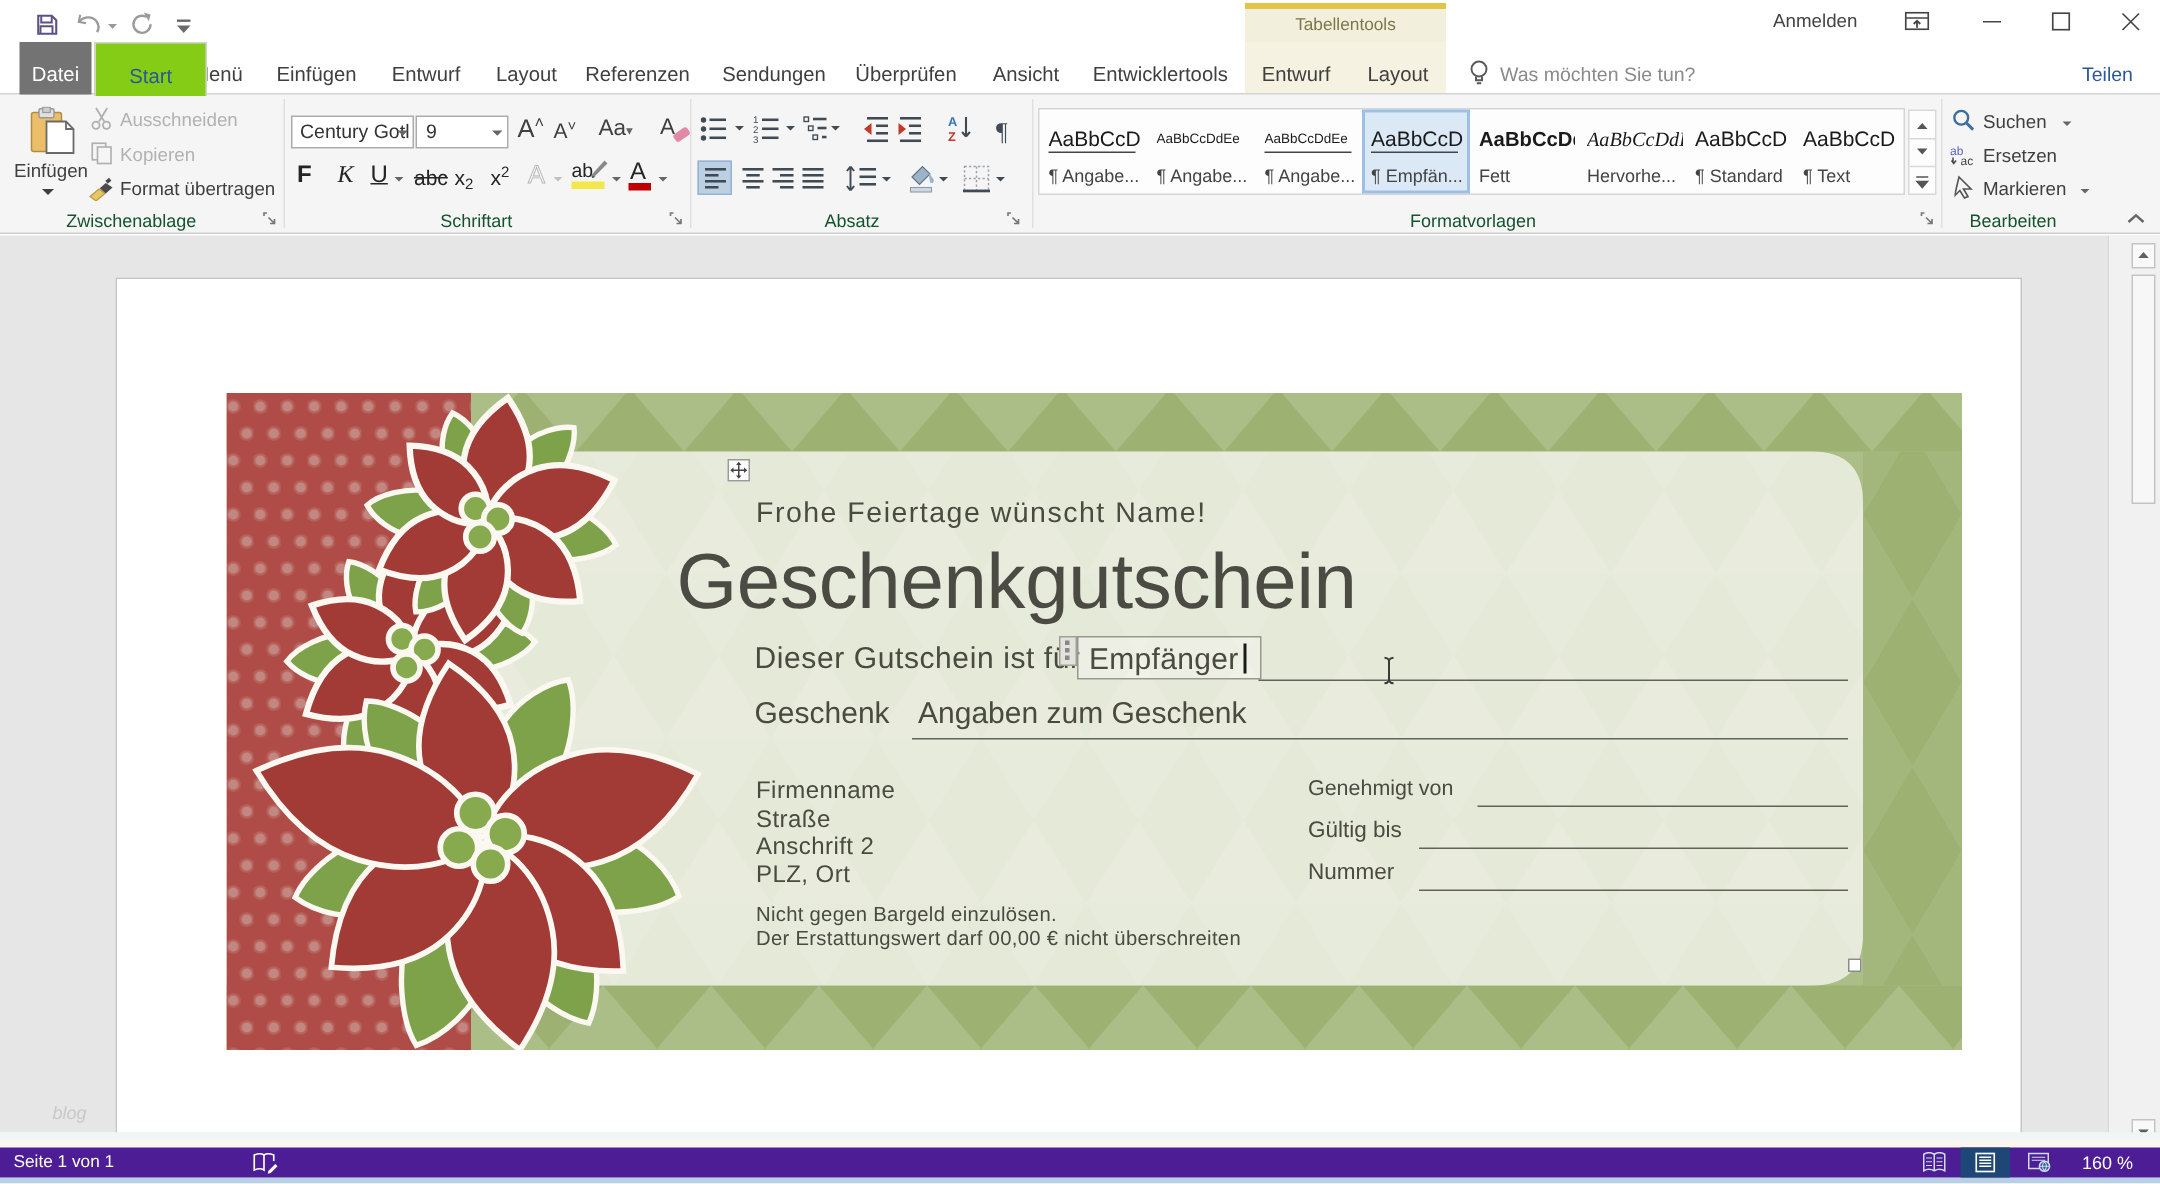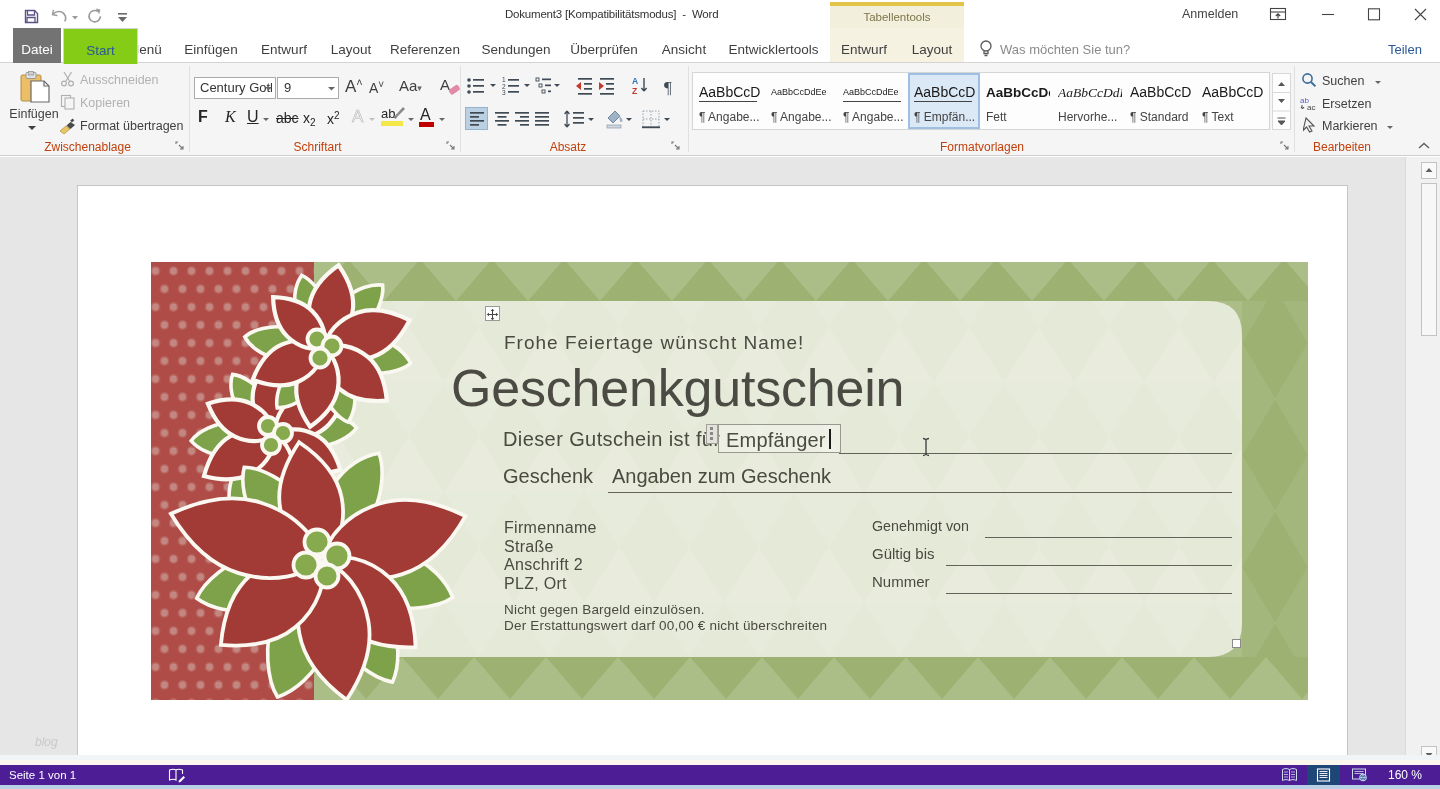--- a/index.html
+++ b/index.html
@@ -5,21 +5,21 @@
   html,body{margin:0;padding:0;}
   body{width:1440px;height:789px;overflow:hidden;font-family:"Liberation Sans",sans-serif;-webkit-font-smoothing:antialiased;}
   #app{position:relative;width:1440px;height:789px;background:#fff;}
   .abs{position:absolute;}
   
   #titlebar{left:0;top:0;width:1440px;height:28px;background:#fff;}
   #tabrow{left:0;top:28px;width:1440px;height:35px;background:#fff;}
   .tab{position:absolute;top:0;height:35px;line-height:44px;font-size:13.5px;color:#3f3f3f;text-align:center;}
   #ribbon{left:0;top:63px;width:1440px;height:94px;background:#f5f5f5;border-bottom:1px solid #cfcfcf;border-top:1px solid #d4d4d4;box-sizing:border-box;margin-top:-1px;}
   .gdiv{position:absolute;top:66px;height:86px;width:1px;background:#e0e0e0;}
-  .glabel{position:absolute;top:140px;font-size:12px;color:#c2410c;text-align:center;}
+  .glabel{position:absolute;top:140px;font-size:12px;color:#14532d;text-align:center;}
   
   #docarea{left:0;top:157px;width:1440px;height:598px;background:#e6e6e6;overflow:hidden;}
   #page{position:absolute;left:77px;top:28px;width:1271px;height:700px;background:#fff;border:1px solid #c5c5c5;box-sizing:border-box;}
   
   #statusbar{left:0;top:765px;width:1440px;height:20px;background:#4c1d95;color:#fff;font-size:12px;}
   .docfont{font-family:"Liberation Sans",sans-serif;color:#4a4a40;}
 </style>
 </head>
 <body>
 <div id="app">
@@ -44,21 +44,20 @@
       <path d="M50 8 l3 3.4 l3-3.4 z" fill="#9b9b9b"></path>
 
       <path d="M75.8 3.4 a5.7 5.7 0 1 0 2.6 4.8" stroke="#9b9b9b" fill="none" stroke-width="1.6"></path>
       <path d="M73.8 0.4 l4.6 1.2 l-1.2 4.6 z" fill="#9b9b9b"></path>
 
       <g fill="#6a6a6a">
         <rect x="96" y="5" width="9" height="1.6"></rect>
         <path d="M96 9 l9 0 l-4.5 5 z"></path>
       </g>
     </svg>
-    <div class="abs" style="left:505px;top:0;width:430px;height:28px;line-height:29px;font-size:11.5px;letter-spacing:-.2px;color:#333;">Dokument3 [Kompatibilitätsmodus]&nbsp; -&nbsp; Word</div>
     <div class="abs" style="left:1182px;top:0;width:80px;height:28px;line-height:29px;font-size:12.5px;color:#444;">Anmelden</div>
 
     <svg class="abs" style="left:1269px;top:6px;" width="170" height="17" viewBox="0 0 170 17">
       <g stroke="#444" fill="none" stroke-width="1.1">
         <rect x="1.5" y="2.5" width="15" height="11"></rect>
         <path d="M1.5 6 h15"></path>
         <path d="M9 12.5 l0 -4 M6.8 10 l2.2-2.2 l2.2 2.2" stroke-width="1.2"></path>
         <path d="M53 8.5 h12"></path>
         <rect x="99.5" y="2.8" width="11" height="11"></rect>
         <path d="M146 3 l11 11 M157 3 l-11 11"></path>

